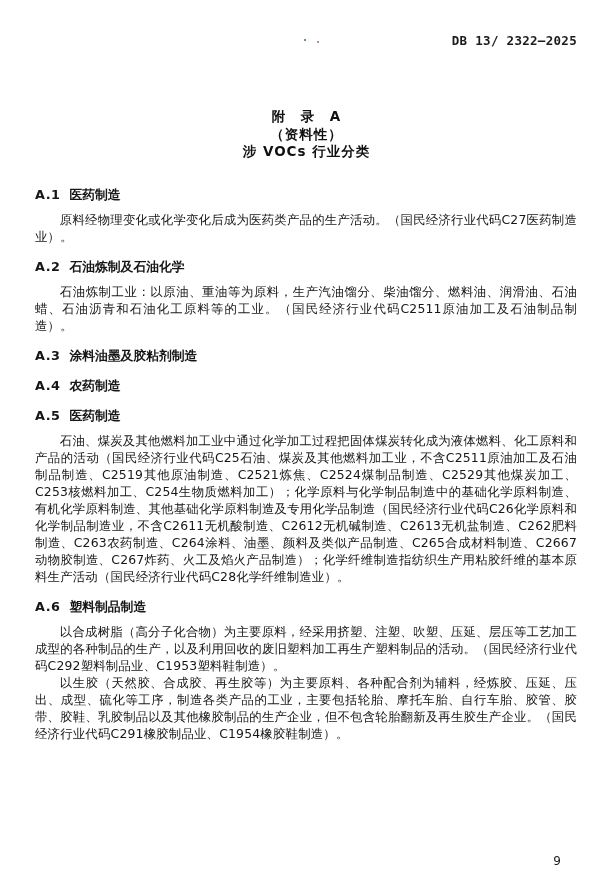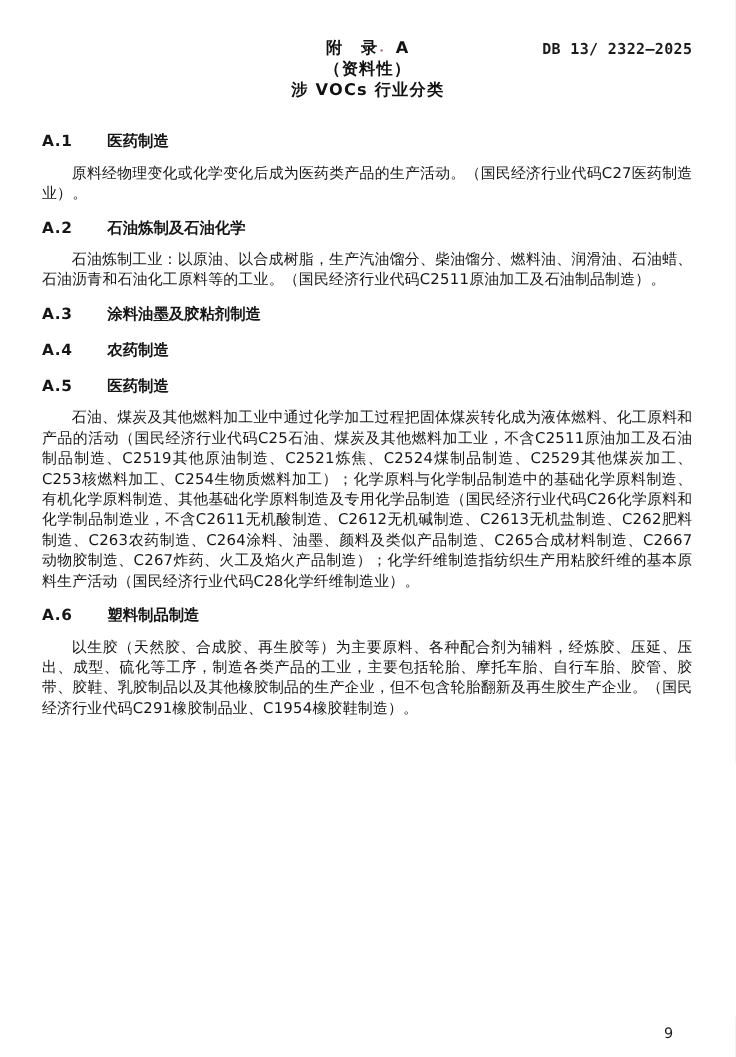--- a/index.html
+++ b/index.html
@@ -22,42 +22,42 @@
     font-size: 12.5px;
     letter-spacing: 0.3px;
     font-weight: bold;
     color: #1b1b1b;
     margin-top: 20px;
   }
   .speck { position: absolute; width: 2px; height: 2px; border-radius: 1px; }
   .speck-1 { left: 304px; top: 39px; background: #5a5a66; }
   .speck-2 { left: 317px; top: 41px; background: #b06a72; }
   .title-block {
-    padding-top: 32px;
+    padding-top: 108px;
     text-align: center;
     font-weight: bold;
     font-size: 13.5px;
     line-height: 17.5px;
     color: #111;
   }
   .title-block .tline { letter-spacing: 1px; }
   .content {
     padding: 25px 36px 0 35px;
     font-size: 12.4px;
     line-height: 17px;
     text-align: justify;
   }
   .section { margin: 0; }
   .section-heading {
     font-weight: bold;
     font-size: 12.8px;
     margin: 13px 0 8px 0;
     text-align: left;
   }
-  .section-heading .sec-num { margin-right: 29px; letter-spacing: 0.5px; }
+  .section-heading .sec-num { margin-right: 9px; letter-spacing: 0.5px; }
   .section:first-child .section-heading { margin-top: 0; }
   .para {
     margin: 0;
     text-indent: 2em;
     letter-spacing: 0.2px;
   }
   .page-number {
     position: absolute;
     right: 52px;
     bottom: 13px;
@@ -89,21 +89,21 @@
     <div>
           <p class="para">原料经物理变化或化学变化后成为医药类产品的生产活动。（国民经济行业代码C27医药制造业）。</p>
         </div>
   </div>
 
   <div class="section">
     <div class="section-heading">
       <span class="sec-num">A.2</span><span class="sec-title">石油炼制及石油化学</span>
     </div>
     <div>
-          <p class="para">石油炼制工业：以原油、以合成树脂，生产汽油馏分、柴油馏分、燃料油、润滑油、石油蜡、石油沥青和石油化工原料等的工业。（国民经济行业代码C2511原油加工及石油制品制造）。</p>
+          <p class="para">石油炼制工业：以原油、重油等为原料，生产汽油馏分、柴油馏分、燃料油、润滑油、石油蜡、石油沥青和石油化工原料等的工业。（国民经济行业代码C2511原油加工及石油制品制造）。</p>
         </div>
   </div>
 
   <div class="section">
     <div class="section-heading">
       <span class="sec-num">A.3</span><span class="sec-title">涂料油墨及胶粘剂制造</span>
     </div>
   </div>
 
   <div class="section">
@@ -118,20 +118,23 @@
     </div>
     <div>
           <p class="para">石油、煤炭及其他燃料加工业中通过化学加工过程把固体煤炭转化成为液体燃料、化工原料和产品的活动（国民经济行业代码C25石油、煤炭及其他燃料加工业，不含C2511原油加工及石油制品制造、C2519其他原油制造、C2521炼焦、C2524煤制品制造、C2529其他煤炭加工、C253核燃料加工、C254生物质燃料加工）；化学原料与化学制品制造中的基础化学原料制造、有机化学原料制造、其他基础化学原料制造及专用化学品制造（国民经济行业代码C26化学原料和化学制品制造业，不含C2611无机酸制造、C2612无机碱制造、C2613无机盐制造、C262肥料制造、C263农药制造、C264涂料、油墨、颜料及类似产品制造、C265合成材料制造、C2667动物胶制造、C267炸药、火工及焰火产品制造）；化学纤维制造指纺织生产用粘胶纤维的基本原料生产活动（国民经济行业代码C28化学纤维制造业）。</p>
         </div>
   </div>
 
   <div class="section">
     <div class="section-heading">
       <span class="sec-num">A.6</span><span class="sec-title">塑料制品制造</span>
     </div>
+    <div>
+          <p class="para">以合成树脂（高分子化合物）为主要原料，经采用挤塑、注塑、吹塑、压延、层压等工艺加工成型的各种制品的生产，以及利用回收的废旧塑料加工再生产塑料制品的活动。（国民经济行业代码C292塑料制品业、C1953塑料鞋制造）。</p>
+        </div>
   </div>
 
   <div class="section">
     <div>
           <p class="para">以生胶（天然胶、合成胶、再生胶等）为主要原料、各种配合剂为辅料，经炼胶、压延、压出、成型、硫化等工序，制造各类产品的工业，主要包括轮胎、摩托车胎、自行车胎、胶管、胶带、胶鞋、乳胶制品以及其他橡胶制品的生产企业，但不包含轮胎翻新及再生胶生产企业。（国民经济行业代码C291橡胶制品业、C1954橡胶鞋制造）。</p>
         </div>
   </div>
 </div>
 
   <div class="page-number">9</div>

